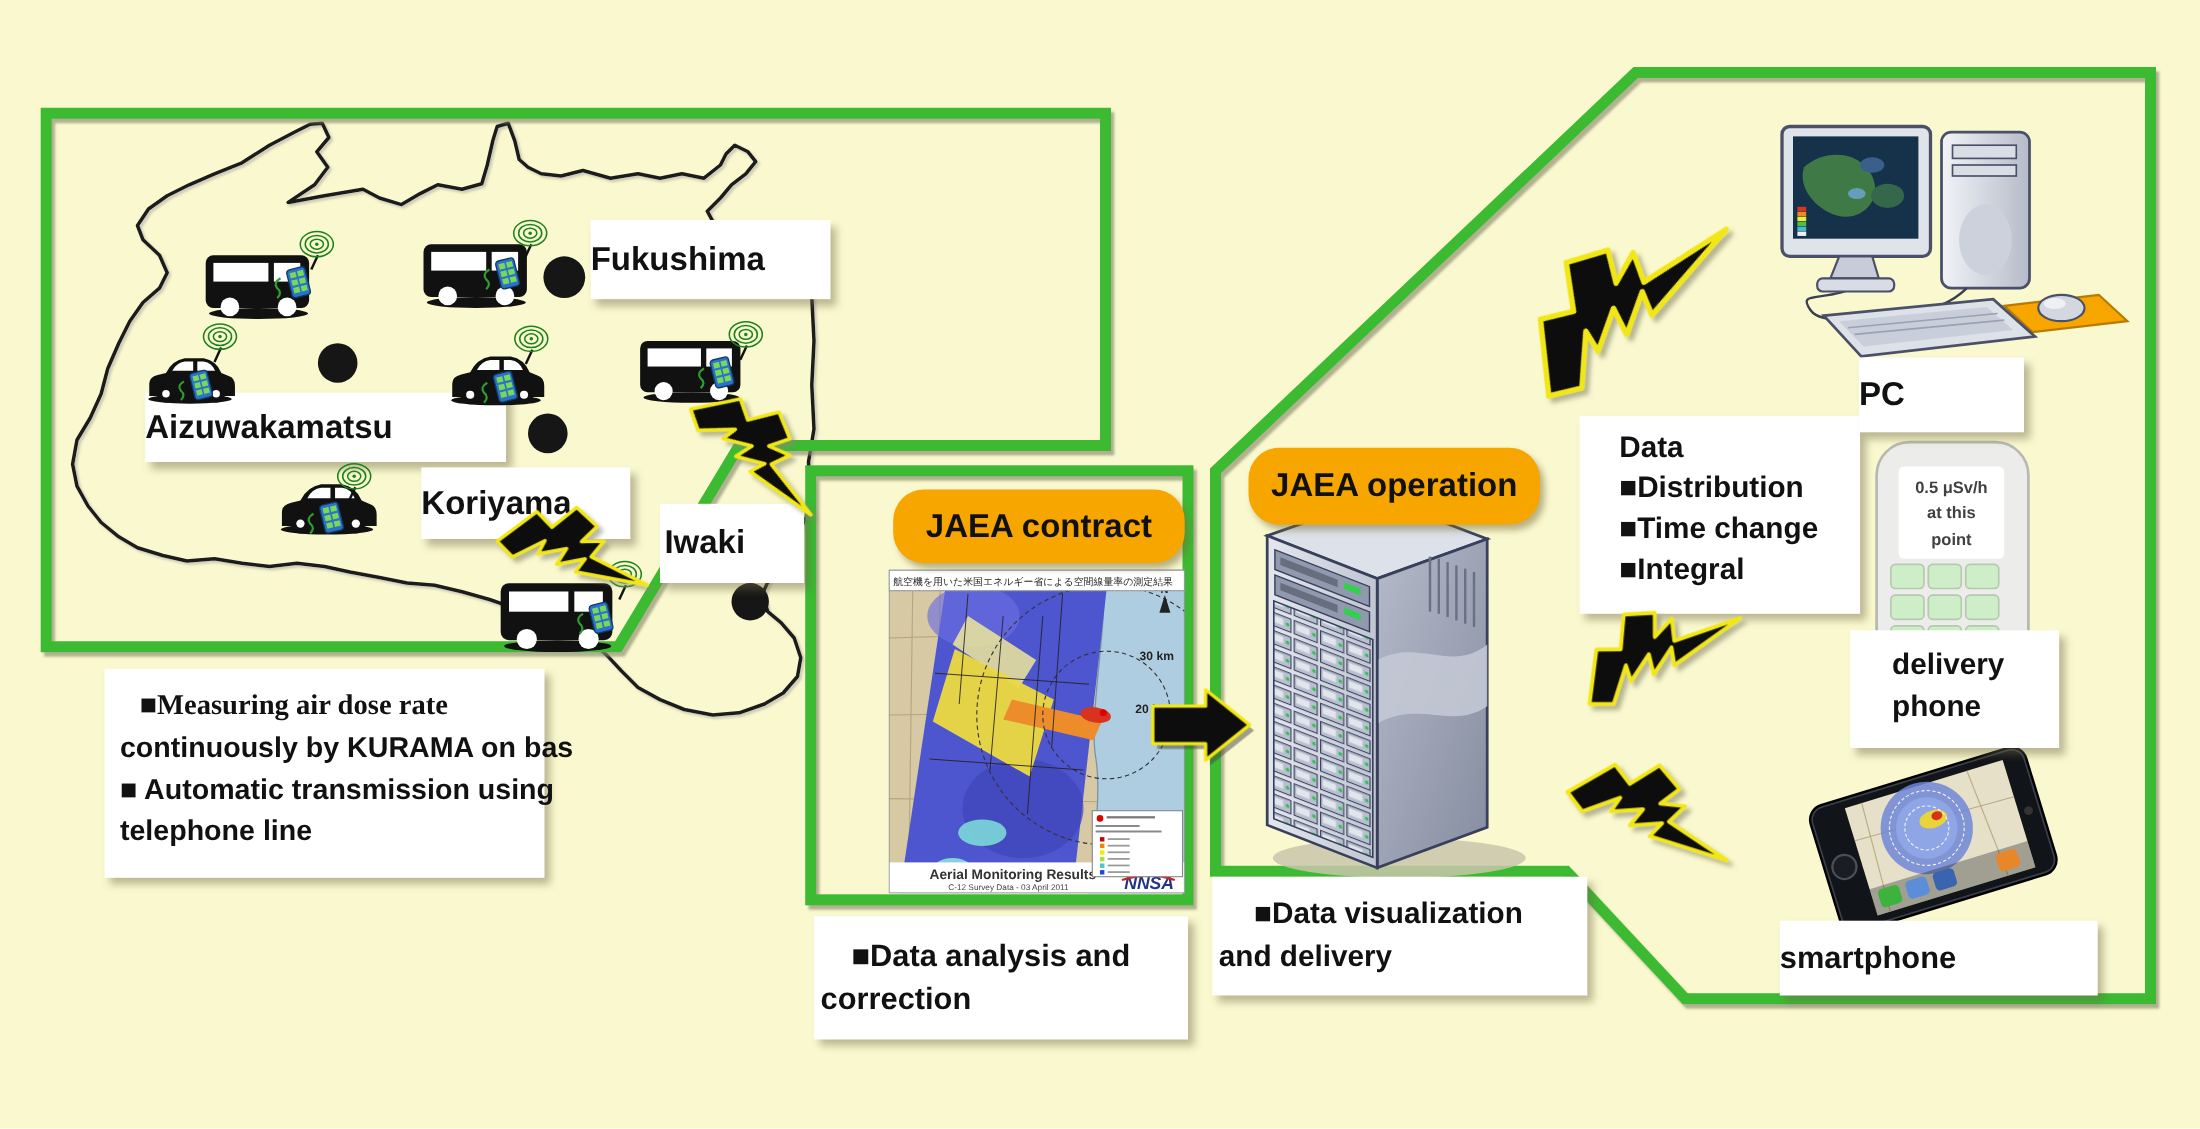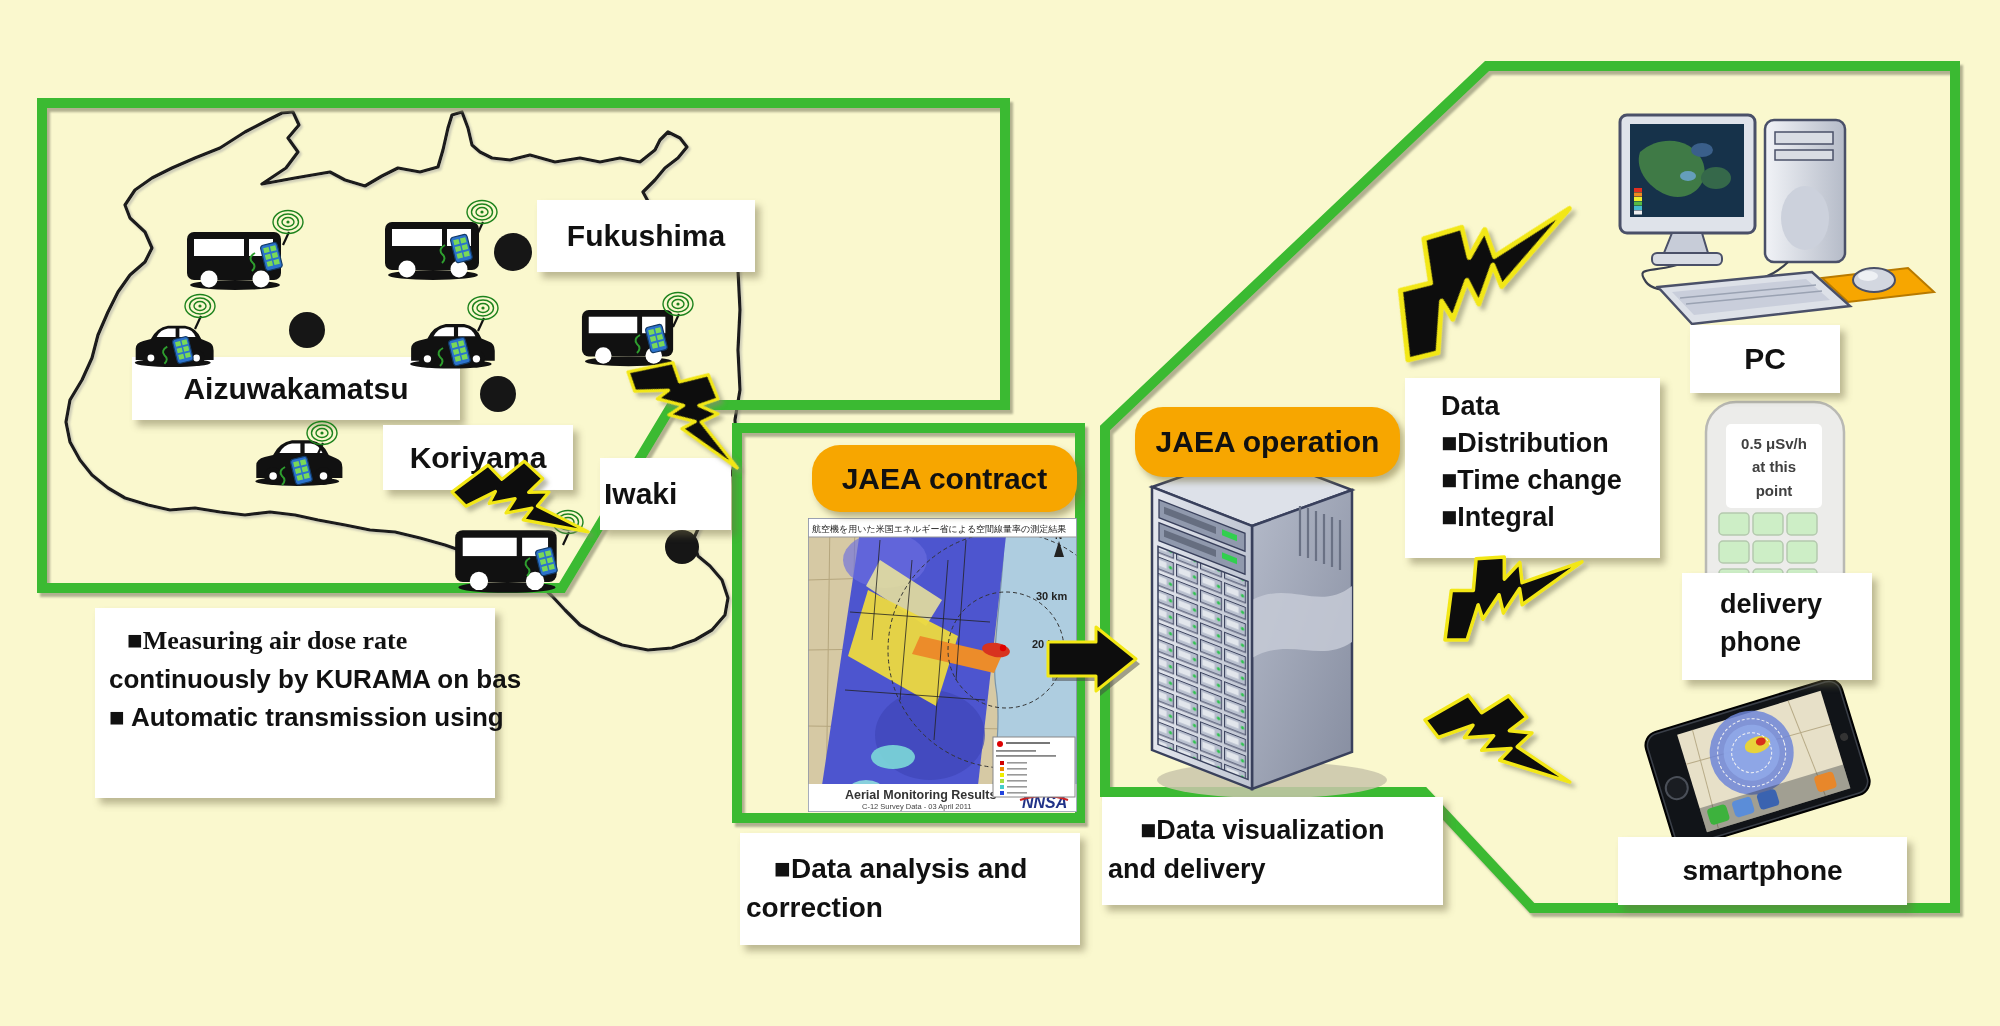--- a/index.html
+++ b/index.html
@@ -3,21 +3,21 @@
 <meta charset="utf-8">
 <style>
   html,body{margin:0;padding:0;}
   body{width:2000px;height:1026px;overflow:hidden;
        font-family:"Liberation Sans","DejaVu Sans",sans-serif;}
   #stage{position:relative;width:2000px;height:1026px;background:#FAF8CE;}
   svg{position:absolute;left:0;top:0;}
   #gfx-under{z-index:1;}
   .lbl{position:absolute;z-index:2;background:#ffffff;color:#111;font-weight:bold;
        box-shadow:5px 6px 7px rgba(110,105,70,.45);display:flex;align-items:center;
-       justify-content:center;white-space:nowrap;}
+       white-space:nowrap;}
   .lbl.left{justify-content:flex-start;}
   .obox{position:absolute;z-index:2;background:#F7A600;color:#111;font-weight:bold;
         display:flex;align-items:center;justify-content:center;
         box-shadow:4px 5px 6px rgba(120,110,60,.5);white-space:nowrap;border-radius:28px;}
   .note{position:absolute;z-index:2;background:#ffffff;color:#111;font-weight:bold;
         box-shadow:5px 6px 7px rgba(110,105,70,.45);}
   .note div{white-space:nowrap;}
   #phone-screen{position:absolute;z-index:2;left:1726px;top:424px;width:96px;height:84px;
         background:#fff;border-radius:5px;font-size:15px;font-weight:bold;color:#404040;
         text-align:center;line-height:1.55;padding-top:8px;box-sizing:border-box;}
@@ -273,41 +273,42 @@
   <span>Koriyama</span>
 </div>
 <div class="lbl left" style="left:600px;top:458px;width:127px;height:72px;font-size:30px;padding-left:4px;">
   <span>Iwaki</span>
 </div>
 
 <div class="note" style="left:95px;top:608px;width:400px;height:190px;font-size:26px;line-height:38px;padding:14px 6px 0 14px;box-sizing:border-box;">
   <div style="padding-left:18px;font-family:Liberation Serif, serif;">■Measuring  air dose rate</div>
   <div>continuously by KURAMA on bas</div>
   <div>■ Automatic transmission using</div>
+  <div>telephone line</div>
 </div>
 
 <div class="obox" style="left:812px;top:445px;width:265px;height:67px;font-size:30px;">
   <span>JAEA contract</span>
 </div>
 
 <div class="note" style="left:740px;top:833px;width:340px;height:112px;font-size:28px;line-height:39px;padding:16px 6px 0 6px;box-sizing:border-box;">
   <div style="padding-left:28px;">■Data analysis and</div>
   <div>correction</div>
 </div>
 
 <div class="obox" style="left:1135px;top:407px;width:265px;height:70px;font-size:30px;">
   <span>JAEA operation</span>
 </div>
 
 <div class="note" style="left:1102px;top:797px;width:341px;height:108px;font-size:27px;line-height:39px;padding:14px 6px 0 6px;box-sizing:border-box;">
   <div style="padding-left:32px;">■Data visualization</div>
   <div>and delivery</div>
 </div>
 
-<div class="note" style="left:1405px;top:378px;width:255px;height:180px;font-size:27px;line-height:37px;padding:10px 0 0 36px;box-sizing:border-box;">
+<div class="note" style="left:1436px;top:378px;width:255px;height:180px;font-size:27px;line-height:37px;padding:10px 0 0 36px;box-sizing:border-box;">
   <div>Data</div>
   <div>■Distribution</div>
   <div>■Time change</div>
   <div>■Integral</div>
 </div>
 
 <div class="lbl" style="left:1690px;top:325px;width:150px;height:68px;font-size:30px;">
   <span>PC</span>
 </div>
 

